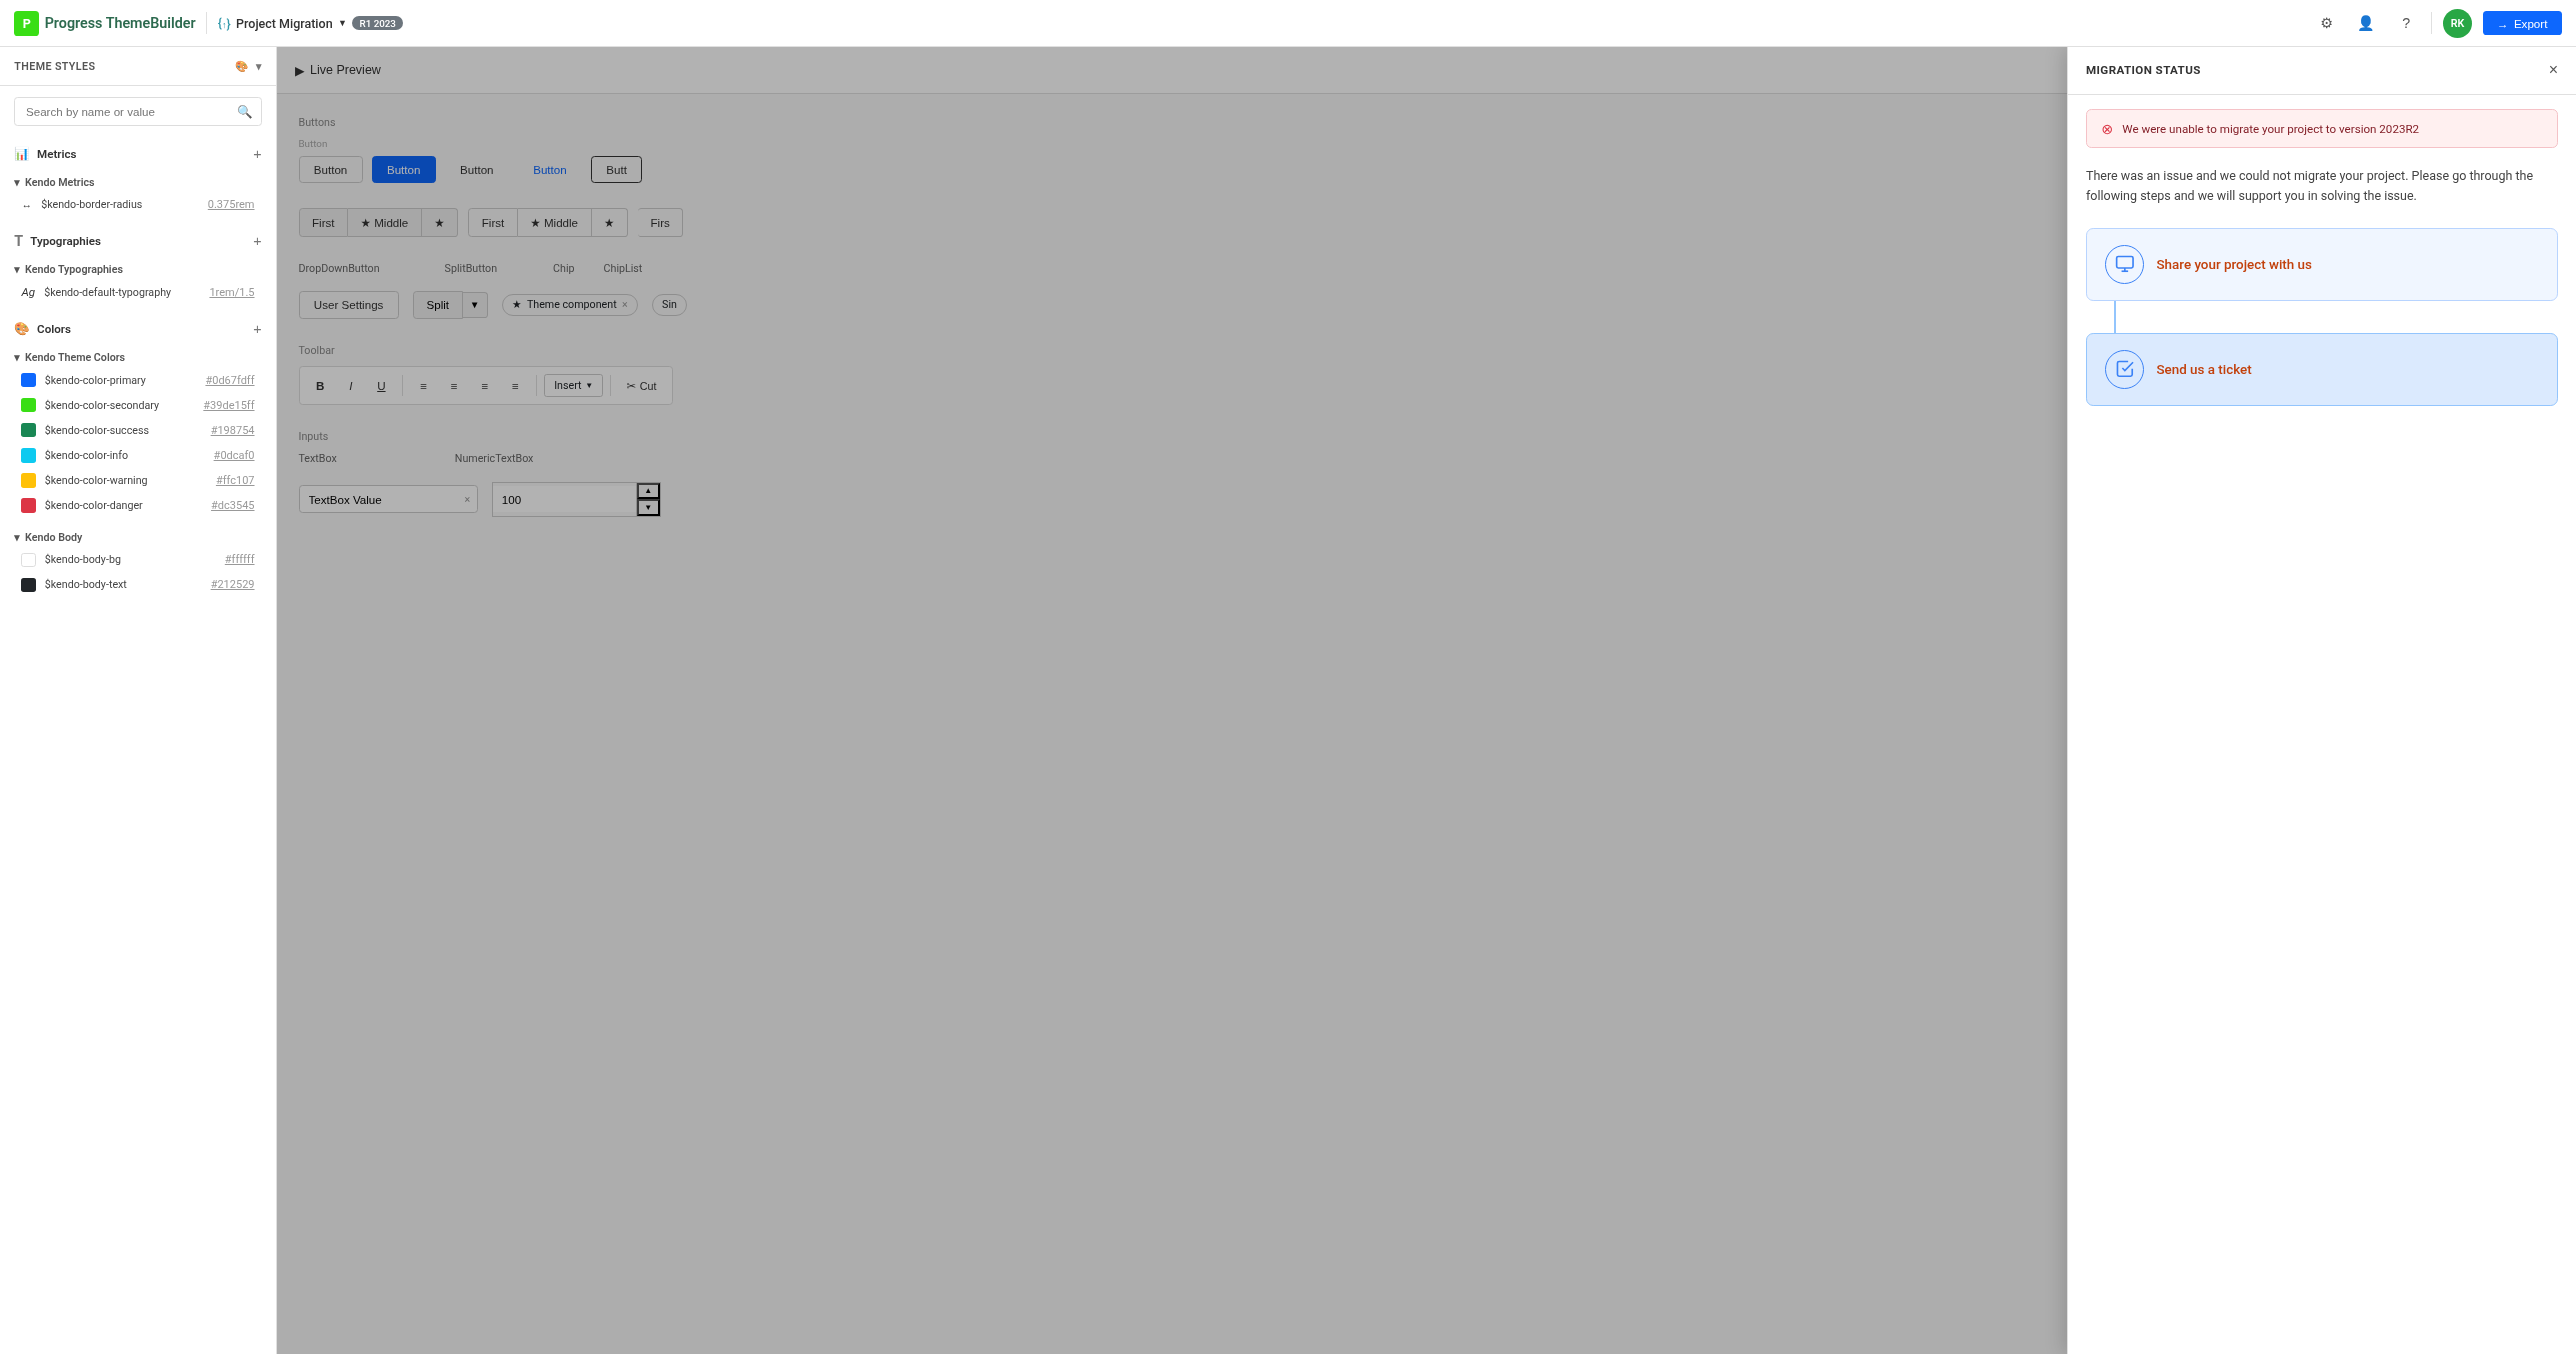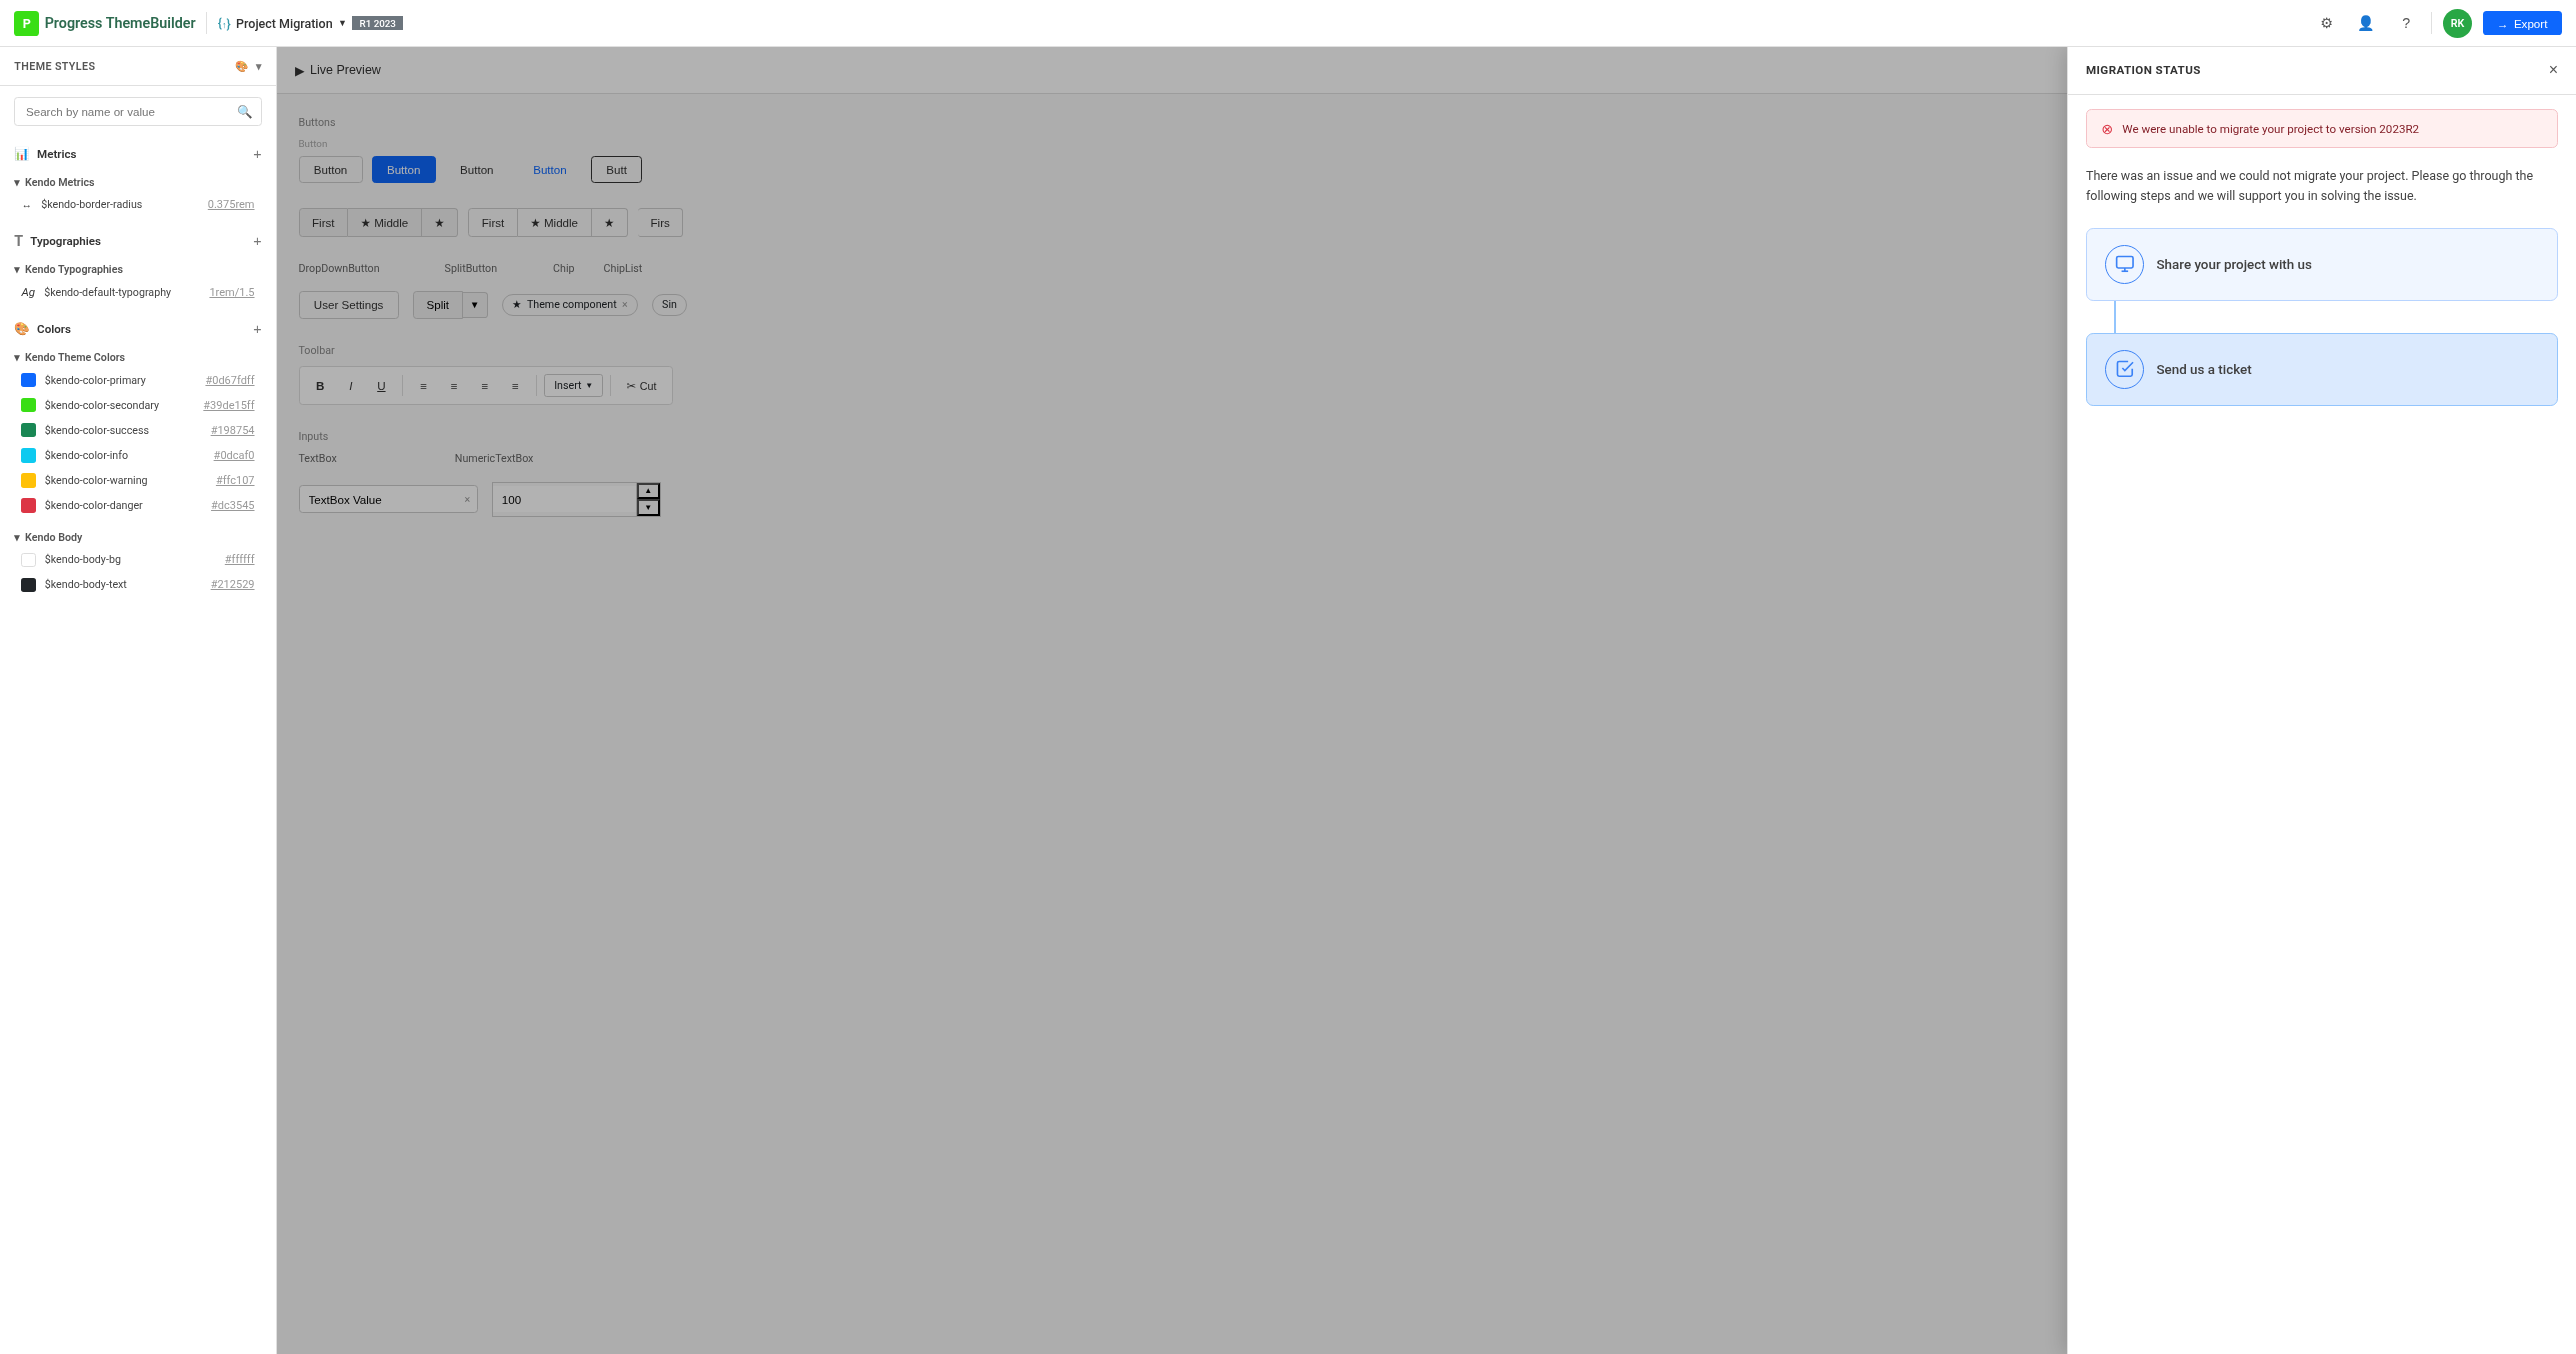--- a/index.html
+++ b/index.html
@@ -32,21 +32,21 @@
       display: flex; align-items: center; justify-content: center;
       color: white; font-size: 12.5px; font-weight: bold;
     }
     .nav-divider { width: 0.9px; height: 21.5px; background: #e0e0e0; }
     .nav-project {
       display: flex; align-items: center; gap: 5.4px;
       font-size: 12.5px; font-weight: 500; color: #333;
       cursor: pointer;
     }
     .nav-badge {
-      background: #6c757d; color: white; border-radius: 0;
+      background: #6c757d; color: white; border-radius: 7px;
       padding: 1.8px 7.2px; font-size: 9.8px; font-weight: 500;
     }
     .nav-spacer { flex: 1; }
     .nav-icon-btn {
       width: 29px; height: 29px; border-radius: 50%;
       border: none; background: transparent; cursor: pointer;
       display: flex; align-items: center; justify-content: center;
       font-size: 14.3px; color: #555;
     }
     .nav-avatar {
@@ -269,21 +269,21 @@
       transition: background 0.2s;
     }
     .migration-action-card.active { background: #dbeafe; border-color: #93c5fd; }
 
     .action-card-icon {
       width: 39px; height: 39px; border-radius: 50%;
       border: 1.8px solid #3b82f6;
       display: flex; align-items: center; justify-content: center;
       flex-shrink: 0; font-size: 16px; color: #3b82f6;
     }
-    .action-card-text { font-size: 13.4px; font-weight: 500; color: #404040; }
+    .action-card-text { font-size: 13.4px; font-weight: 500; color: #c2410c; }
 
     .connector-line {
       width: 1.8px; height: 32px; background: #93c5fd;
       margin: 0 auto 0 28px;
       border-left: 1.8px dashed #93c5fd;
       border-right: none;
     }
 
     
     .sidebar::-webkit-scrollbar { width: 5.4px; }

